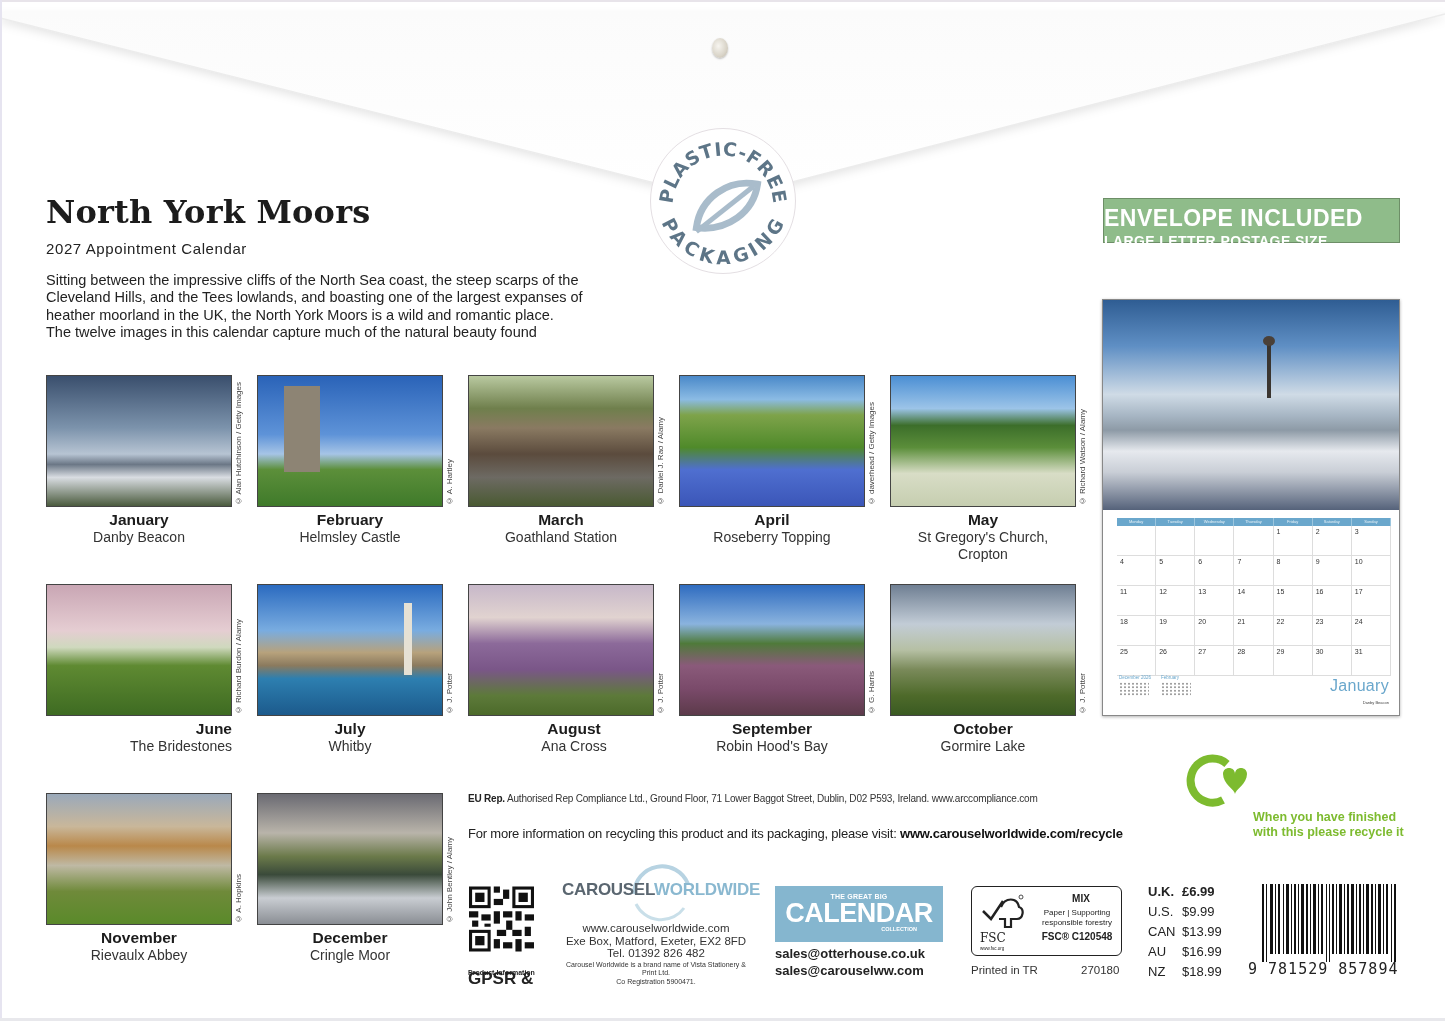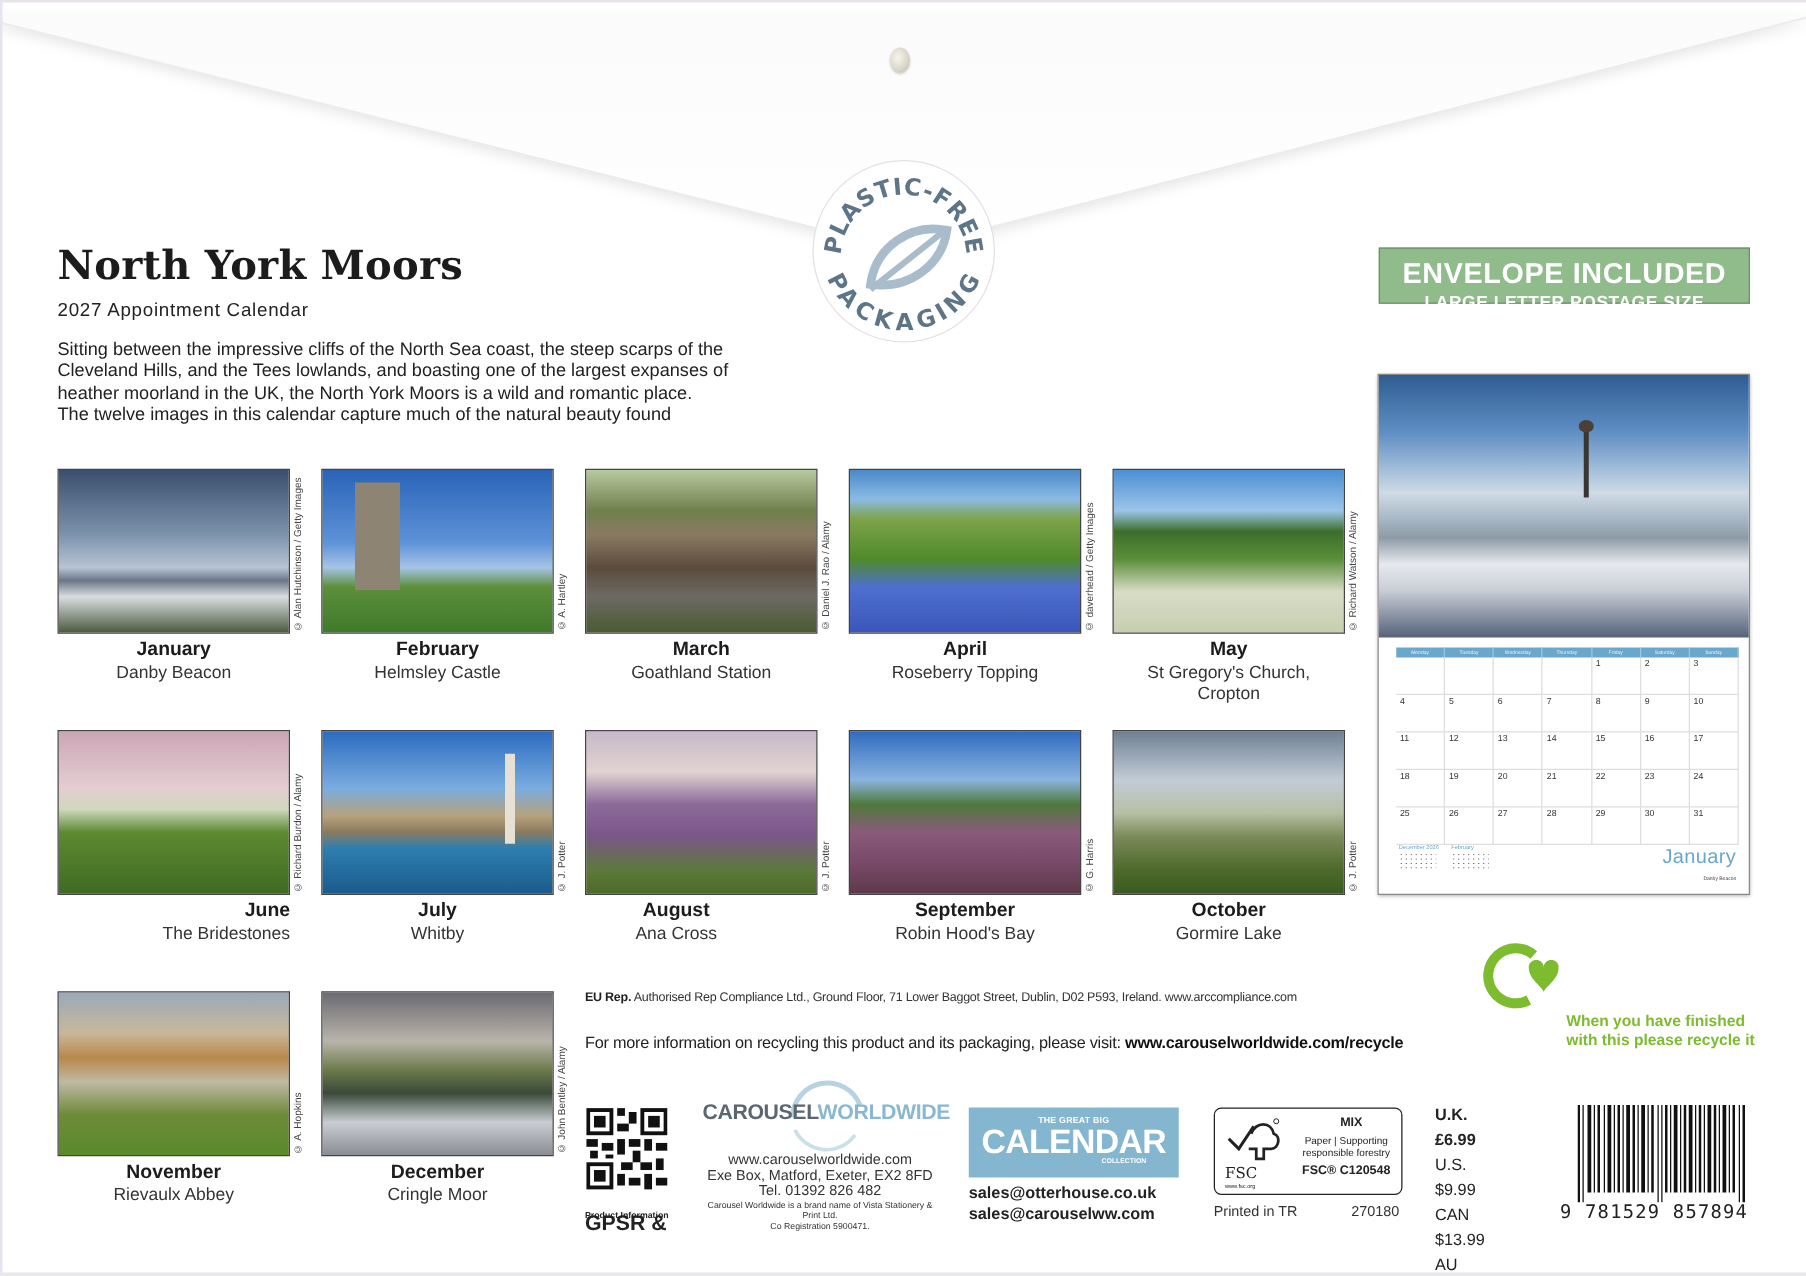--- a/index.html
+++ b/index.html
@@ -24,21 +24,21 @@
 
   
   .title { position: absolute; left: 46px; top: 193px; font-family: "DejaVu Serif", serif; font-weight: bold;
            font-size: 32px; color: #1c1c1c; letter-spacing: 0.2px; text-align: right; }
   .subtitle { position: absolute; left: 46px; top: 240px; font-size: 15px; color: #222; letter-spacing: 0.6px; }
   .intro { position: absolute; left: 46px; top: 272px; width: 600px; font-size: 14.5px; line-height: 17.3px; color: #222; }
   .intro span { display: block; white-space: nowrap; }
 
   
   .env-box { position: absolute; left: 1103px; top: 198px; width: 297px; height: 45px; background: #8fbc8a;
-             border: 1px solid #6d8e67; text-align: center; color: #fff; }
+             border: 1px solid #6d8e67; text-align: left; color: #fff; }
   .env-box .l1 { font-size: 23px; font-weight: bold; letter-spacing: 0.5px; margin-top: 6px; }
   .env-box .l2 { font-size: 14px; font-weight: bold; letter-spacing: 0.4px; margin-top: 1px; }
 
   
   .thumb { position: absolute; width: 186px; height: 132px; border: 1px solid #444; overflow: hidden; }
   .credit { position: absolute; width: 12px; height: 132px; font-size: 8px; color: #444; }
   .credit-text { position: absolute; bottom: 2px; left: 1px; writing-mode: vertical-rl; transform: rotate(180deg);
                  font-size: 8px; white-space: nowrap; color: #444; }
   .cap { position: absolute; width: 186px; text-align: center; }
   .cap .m { font-size: 15.5px; font-weight: bold; color: #1c1c1c; line-height: 18px; }
@@ -94,21 +94,21 @@
   .fsc .mix { position: absolute; left: 72px; top: 6px; width: 74px; text-align: center; font-size: 10px; font-weight: bold; color: #222; }
   .fsc .pap { position: absolute; left: 62px; top: 21px; width: 86px; text-align: center; font-size: 8px; color: #222; line-height: 9.5px; }
   .fsc .code { position: absolute; left: 62px; top: 44px; width: 86px; text-align: center; font-size: 10px; font-weight: bold; color: #222; }
   .fsc .fsct { position: absolute; left: 8px; top: 44px; font-family: "DejaVu Serif", serif; font-size: 12px; color: #222; }
   .fsc .url { position: absolute; left: 8px; top: 59px; font-size: 4.5px; color: #222; }
   .fsc svg { position: absolute; left: 9px; top: 6px; }
   .printed { position: absolute; left: 971px; top: 964px; font-size: 11.5px; color: #333; }
   .code2 { position: absolute; left: 1081px; top: 964px; font-size: 11.5px; color: #333; }
 
   .prices { position: absolute; left: 1148px; top: 882px; font-size: 13px; color: #222; line-height: 20px; }
-  .prices .row { display: flex; flex-direction: column; }
+  .prices .row { display: flex; }
   .prices .c { width: 34px; }
   .prices .row.bold { font-weight: bold; }
 
   .barcode { position: absolute; left: 1262px; top: 884px; width: 135px; height: 78px; }
   .isbn { position: absolute; left: 1248px; top: 960px; font-size: 15px; color: #222; letter-spacing: 1px; font-family: "DejaVu Sans Mono", monospace; }
 </style>
 </head>
 <body>
 
 <div class="flap">
@@ -229,21 +229,21 @@
   </div>
 <div class="cap" style="left:257px;top:720px;">
     <div class="m">July</div>
     <div class="p">Whitby</div>
   </div>
 
 <div class="thumb" style="left:468px;top:584px;background:linear-gradient(#c7b8c9 0%,#e1d3d0 25%,#8c6a9a 45%,#7a5688 65%,#5d7a3a 85%,#4c6a2a 100%);"></div>
 <div class="credit" style="left:655px;top:584px;">
     <div class="credit-text">© J. Potter</div>
   </div>
-<div class="cap" style="left:448px;top:720px;">
+<div class="cap" style="left:481px;top:720px;">
     <div class="m">August</div>
     <div class="p">Ana Cross</div>
   </div>
 
 <div class="thumb" style="left:679px;top:584px;background:linear-gradient(#2f6cc0 0%,#8ab3de 30%,#4f7a3a 45%,#8a5a7a 62%,#7a4a6a 80%,#5c3a4a 100%);"></div>
 <div class="credit" style="left:866px;top:584px;">
     <div class="credit-text">© G. Harris</div>
   </div>
 <div class="cap" style="left:679px;top:720px;">
     <div class="m">September</div>

